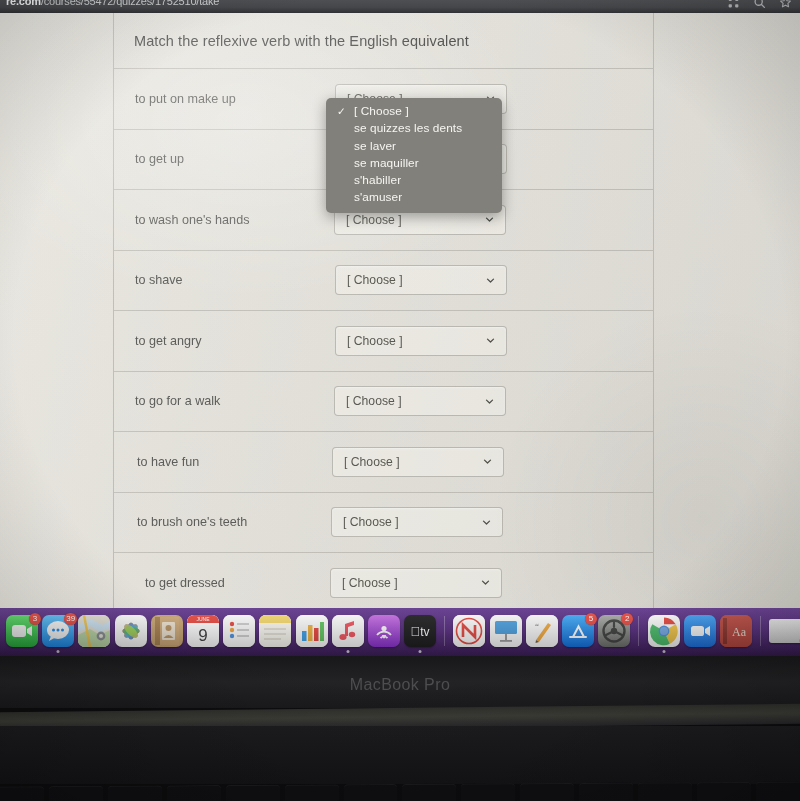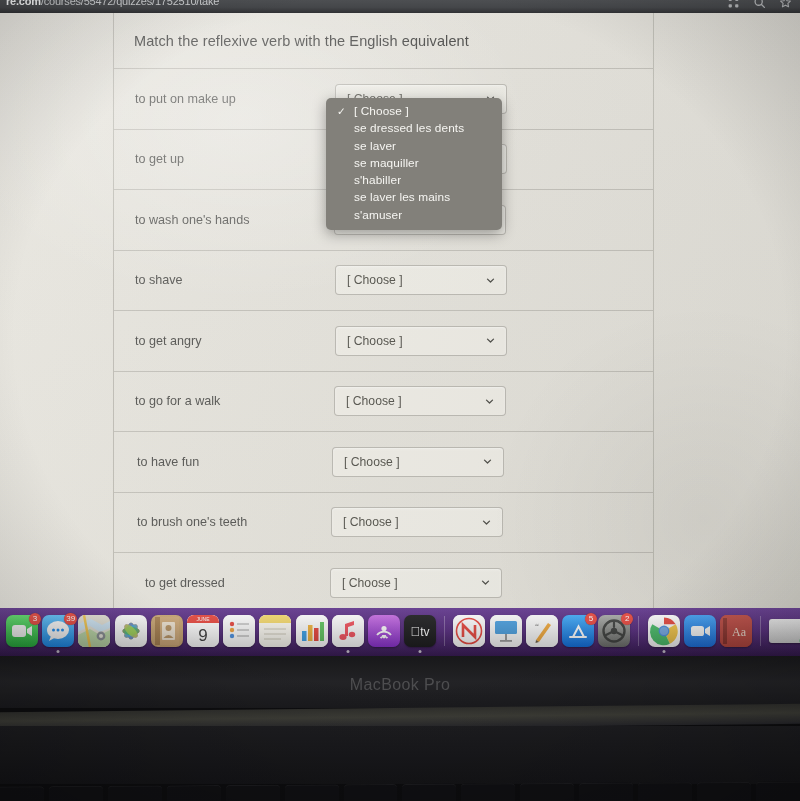--- a/index.html
+++ b/index.html
@@ -442,25 +442,24 @@
               <svg class="chev" viewBox="0 0 12 12">
                 <path d="M2 4.2 L6 8 L10 4.2" fill="none" stroke="currentColor" stroke-width="1.7" stroke-linecap="round" stroke-linejoin="round"></path>
               </svg>
             </div>
           </div>
         </div>
     </div>
 
     <div class="dropdown" id="dropdown">
         <div class="dd-item selected">[ Choose ]</div>
-        <div class="dd-item">se dressed les dents</div>
+        <div class="dd-item">se quizzes les dents</div>
         <div class="dd-item">se laver</div>
         <div class="dd-item">se maquiller</div>
         <div class="dd-item">s'habiller</div>
-        <div class="dd-item">se laver les mains</div>
         <div class="dd-item">s'amuser</div>
       </div>
   </div>
 
   <div class="dock">
     <div class="dock-inner" id="dock-inner">
         <div class="dock-item" title="FaceTime">
           <div class="glyph" style="background:linear-gradient(180deg,#5de36a,#27b83f)">
             <svg viewBox="0 0 32 32" width="32" height="32">
               <rect x="6" y="10" width="14" height="12" rx="3" fill="#fff"></rect>

